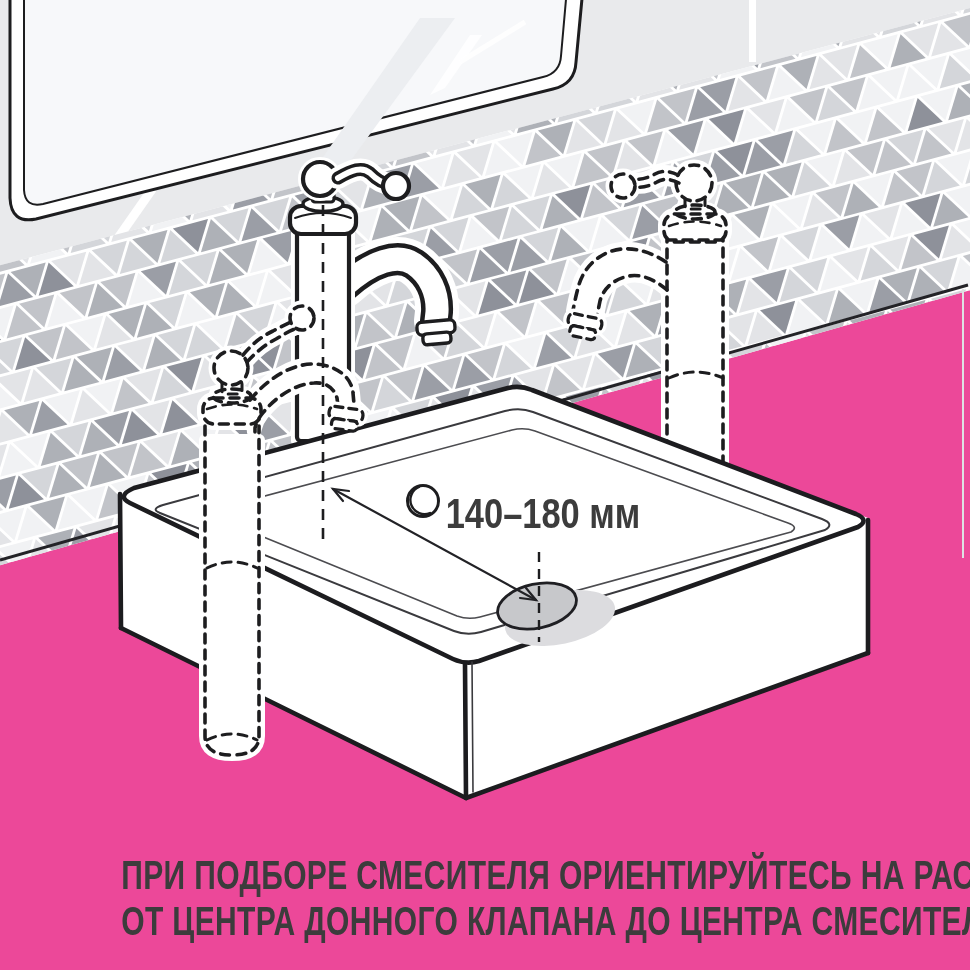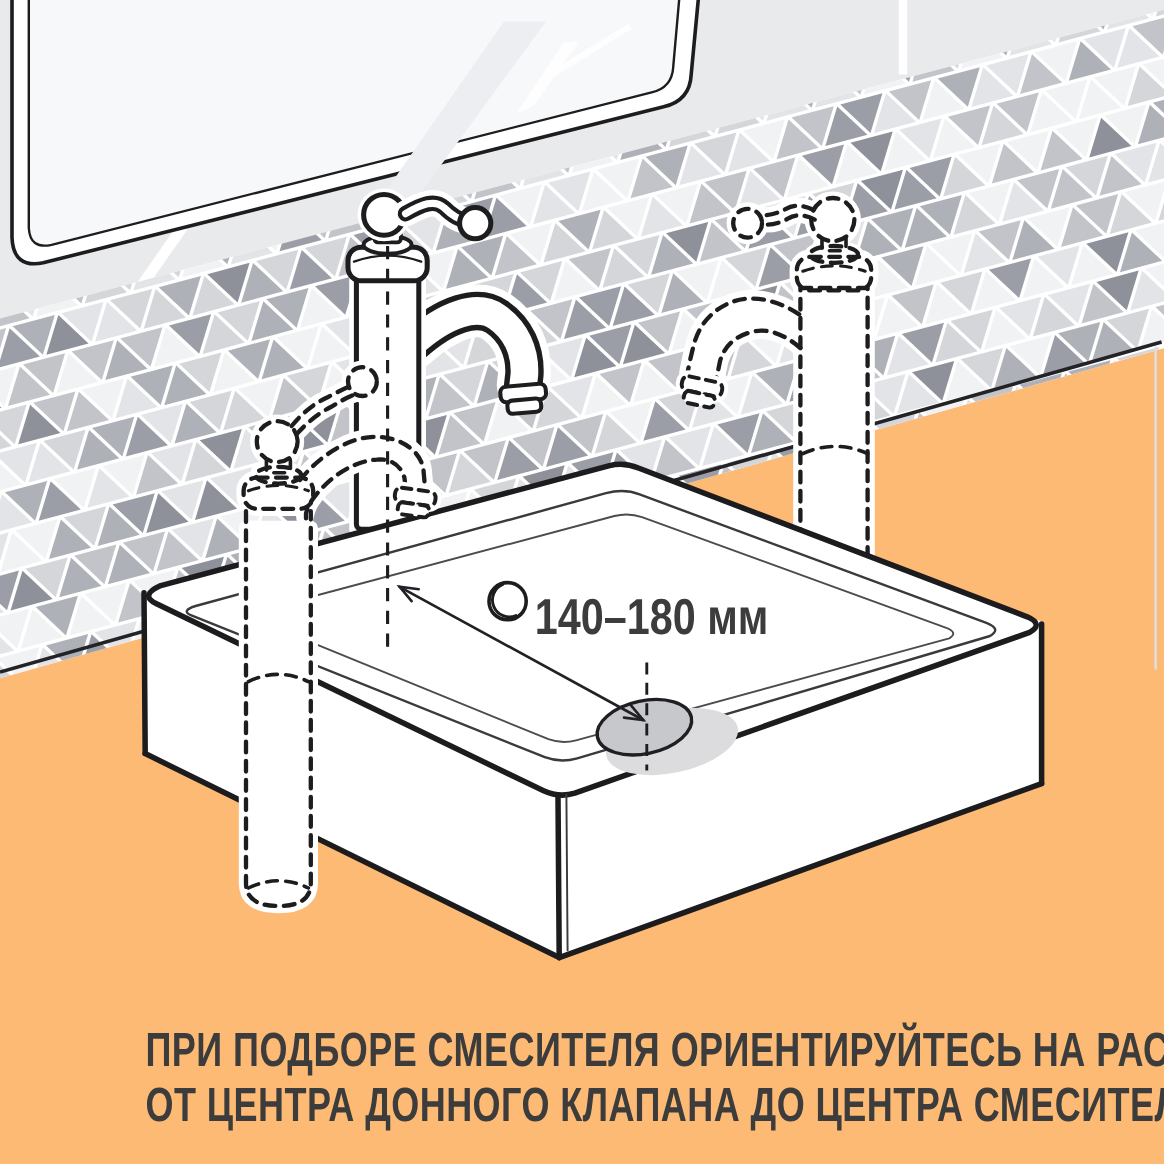--- a/index.html
+++ b/index.html
@@ -1,16 +1,16 @@
 <!DOCTYPE html>
 <html><head>
 <meta charset="utf-8">
 <style>
   html,body{margin:0;padding:0;background:#ffffff;}
-  .stage{position:relative;width:970px;height:970px;overflow:hidden;background:#fdba74;
+  .stage{position:relative;width:970px;height:970px;overflow:hidden;background:#ec4899;
          font-family:"Liberation Sans","DejaVu Sans",sans-serif;}
   .stage svg{position:absolute;left:0;top:0;}
   .overlay{position:absolute;left:0;top:0;width:970px;height:970px;pointer-events:none;}
   .dim-label{position:absolute;left:413px;top:490px;width:260px;text-align:center;
              font-size:42px;font-weight:700;color:var(--ink,#3c3c3c);
              transform:scaleX(0.82);transform-origin:center;white-space:nowrap;}
   .caption-line{position:absolute;left:0;width:970px;text-align:center;font-weight:700;
                 font-size:40px;color:var(--ink,#3c3c3c);transform:scaleX(0.75);
                 transform-origin:center;white-space:nowrap;letter-spacing:0.5px;}
   .cap1{top:853px;}

